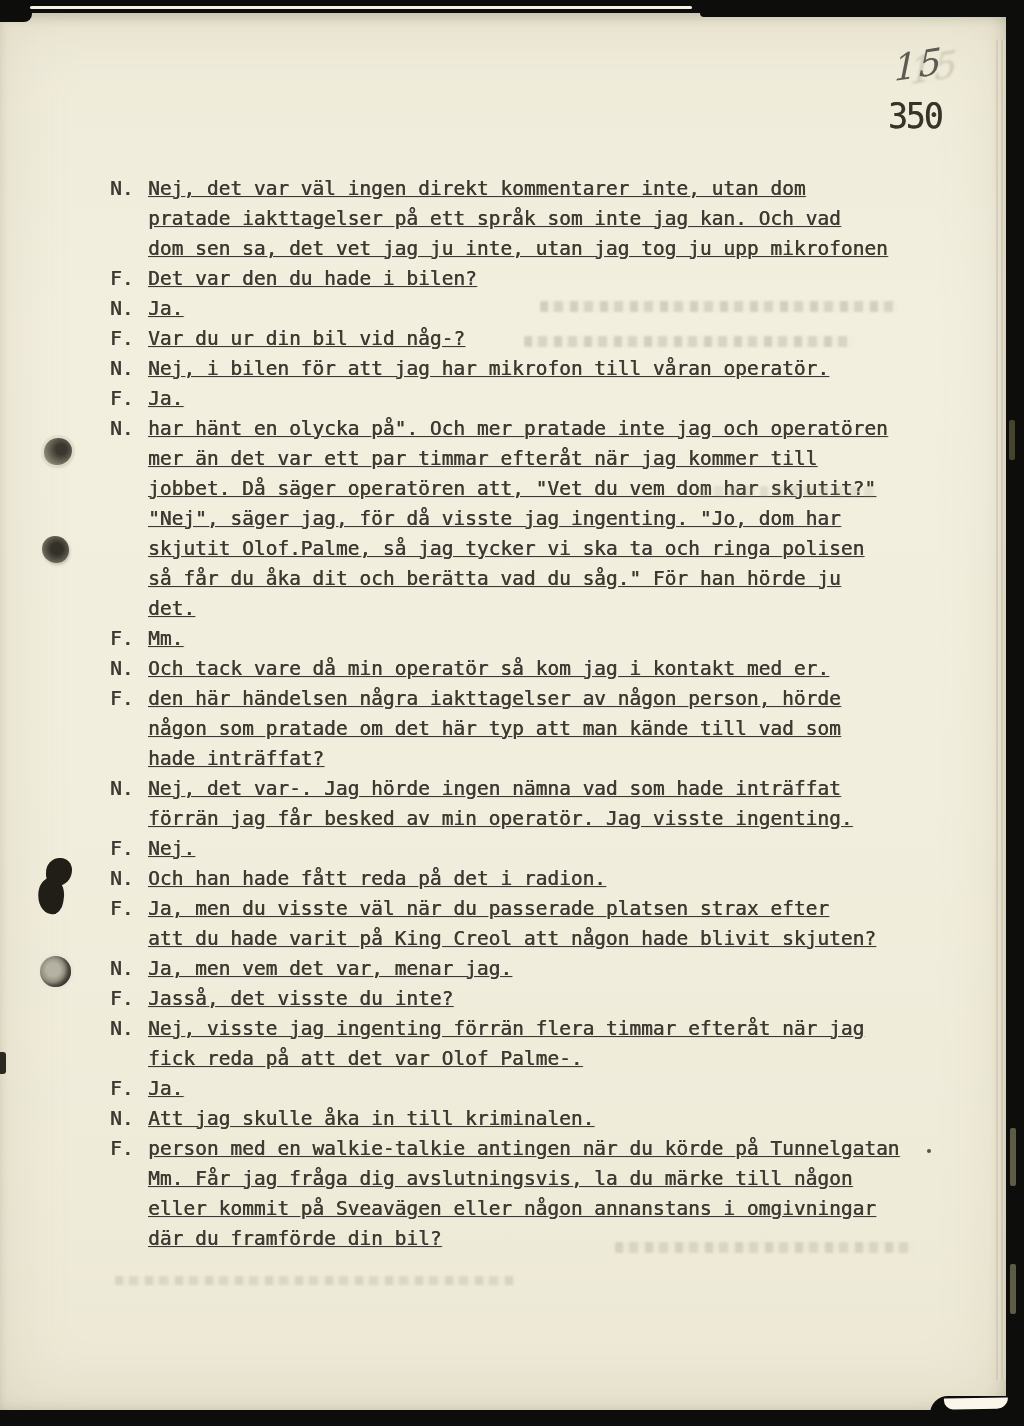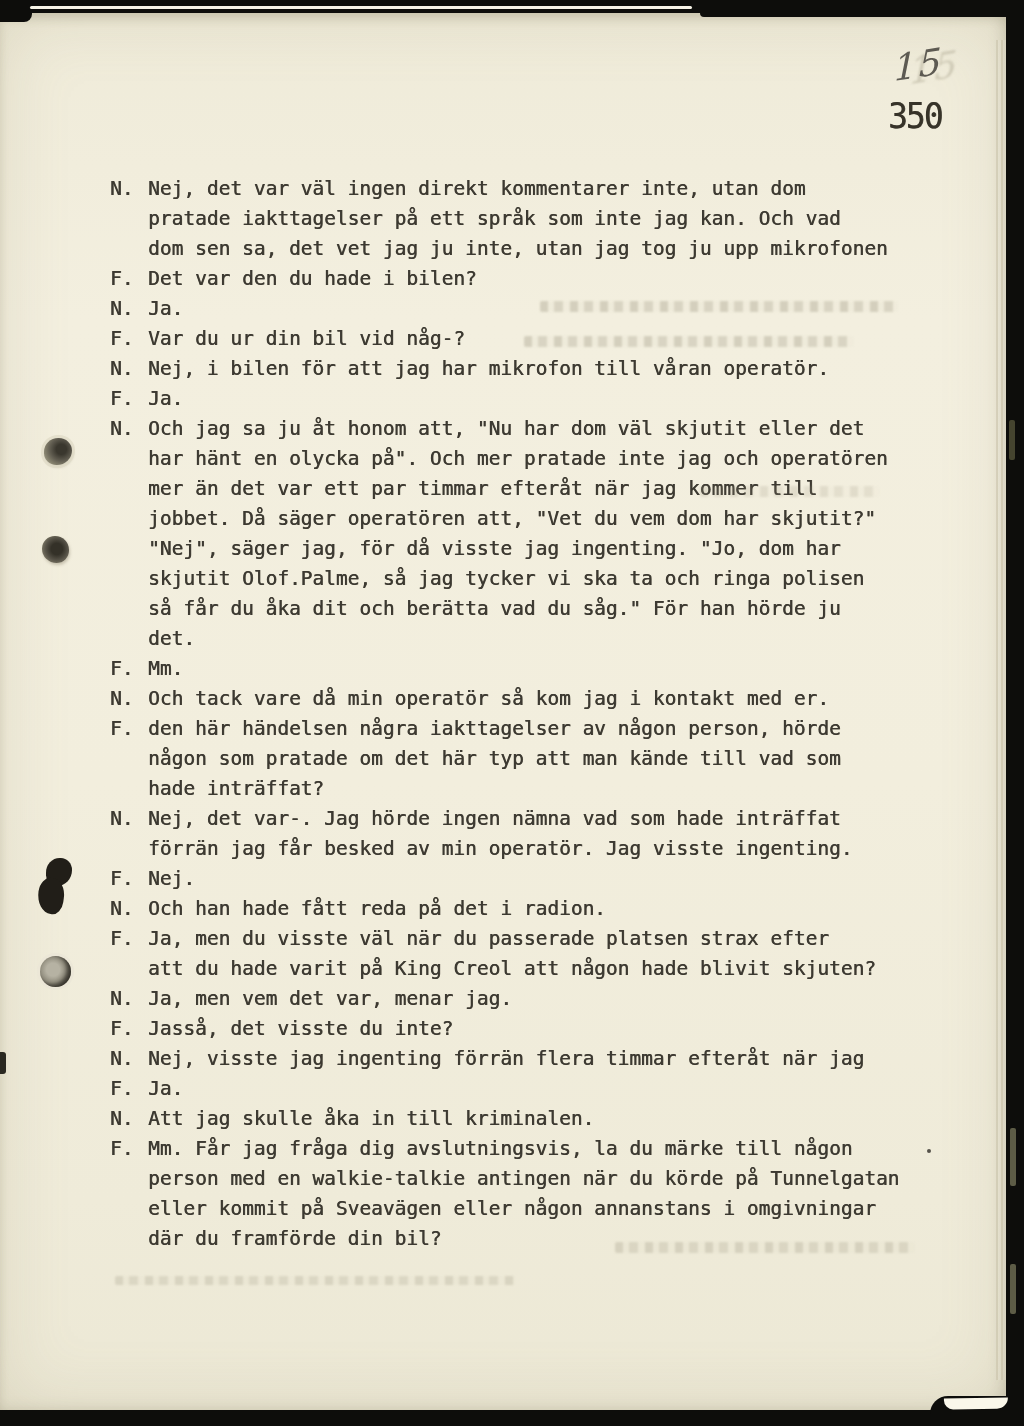--- a/index.html
+++ b/index.html
@@ -51,21 +51,21 @@
   }
   
   .transcript{
     position:absolute;left:110px;top:174px;width:810px;
     font-size:19.5px;color:#3c3931;
     text-shadow:.5px 0 0 rgba(60,56,47,.85), .3px .4px .5px rgba(80,74,60,.25);
   }
   .entry{display:flex;}
   .speaker{flex:0 0 38px;height:30px;line-height:30px;white-space:pre;}
   .lines{flex:1;}
-  .t-line{height:30px;line-height:30px;white-space:pre;}
+  .t-line{height:30px;line-height:30px;white-space:pre;text-decoration:underline;}
   
   .blob1{
     position:absolute;left:44px;top:438px;width:28px;height:27px;
     border-radius:52% 48% 55% 45%;
     background:radial-gradient(circle at 62% 42%,#3a372e 0 22%,#605c50 48%,#87836f 72%,#b5b09c 92%);
     box-shadow:0 0 0 3px rgba(225,220,200,.8), 1px 2px 3px rgba(120,112,90,.4);
   }
   .blob2{
     position:absolute;left:42px;top:536px;width:27px;height:27px;
     border-radius:48% 52% 46% 54%;
@@ -157,21 +157,20 @@
     </div>
     <div class="entry">
       <div class="speaker">F.</div>
       <div class="lines">
         <div class="t-line">Ja.</div>
       </div>
     </div>
     <div class="entry">
       <div class="speaker">N.</div>
       <div class="lines">
-        <div class="t-line">Och jag sa ju åt honom att, "Nu har dom väl skjutit eller det</div>
         <div class="t-line">har hänt en olycka på". Och mer pratade inte jag och operatören</div>
         <div class="t-line">mer än det var ett par timmar efteråt när jag kommer till</div>
         <div class="t-line">jobbet. Då säger operatören att, "Vet du vem dom har skjutit?"</div>
         <div class="t-line">"Nej", säger jag, för då visste jag ingenting. "Jo, dom har</div>
         <div class="t-line">skjutit Olof.Palme, så jag tycker vi ska ta och ringa polisen</div>
         <div class="t-line">så får du åka dit och berätta vad du såg." För han hörde ju</div>
         <div class="t-line">det.</div>
       </div>
     </div>
     <div class="entry">
@@ -229,39 +228,40 @@
     <div class="entry">
       <div class="speaker">F.</div>
       <div class="lines">
         <div class="t-line">Jasså, det visste du inte?</div>
       </div>
     </div>
     <div class="entry">
       <div class="speaker">N.</div>
       <div class="lines">
         <div class="t-line">Nej, visste jag ingenting förrän flera timmar efteråt när jag</div>
+        <div class="t-line">fick reda på att det var Olof Palme-.</div>
       </div>
     </div>
     <div class="entry">
       <div class="speaker">F.</div>
       <div class="lines">
         <div class="t-line">Ja.</div>
       </div>
     </div>
     <div class="entry">
       <div class="speaker">N.</div>
       <div class="lines">
         <div class="t-line">Att jag skulle åka in till kriminalen.</div>
       </div>
     </div>
     <div class="entry">
       <div class="speaker">F.</div>
       <div class="lines">
+        <div class="t-line">person med en walkie-talkie antingen när du körde på Tunnelgatan</div>
         <div class="t-line">Mm. Får jag fråga dig avslutningsvis, la du märke till någon</div>
-        <div class="t-line">person med en walkie-talkie antingen när du körde på Tunnelgatan</div>
         <div class="t-line">eller kommit på Sveavägen eller någon annanstans i omgivningar</div>
         <div class="t-line">där du framförde din bil?</div>
       </div>
     </div>
   </div>
 
 <div class="blob1"></div>
 <div class="blob2"></div>
 <div class="inkblot">
   <div class="b-top"></div>

